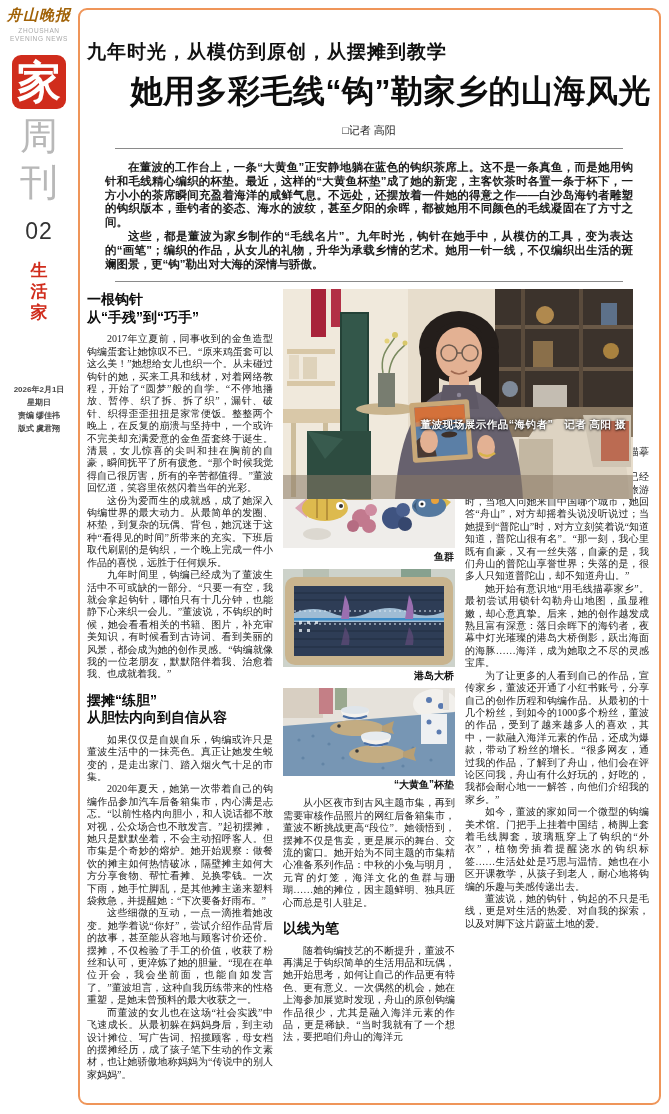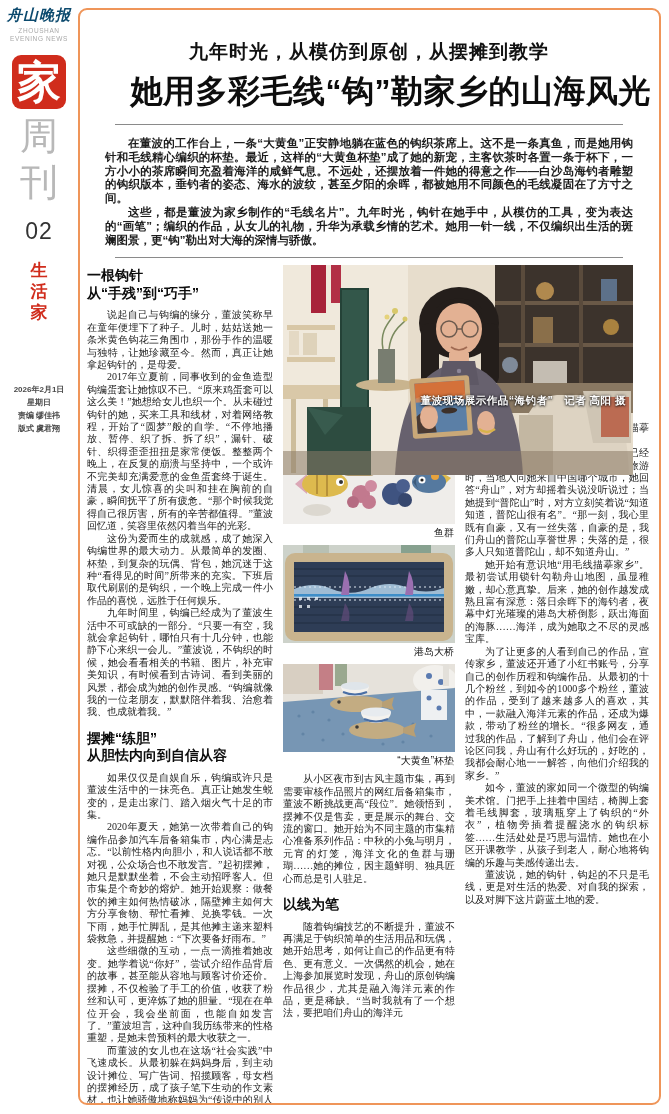--- a/index.html
+++ b/index.html
@@ -3,36 +3,36 @@
 <meta charset="utf-8">
 <style>
   * { margin:0; padding:0; box-sizing:border-box; }
   html,body { width:669px; background:#fff; }
   body { font-family:"Liberation Sans", sans-serif; }
   .page { width:669px; height:1114px; display:flex; background:#fff; overflow:hidden; }
 
   
   .rail { width:78px; flex:none; position:relative; padding-top:6px; }
   .masthead { text-align:center; }
-  .logo-script { color:#0c4a6e; font-family:"Liberation Serif", serif; font-weight:bold; font-style:italic; font-size:15px; letter-spacing:1px; }
+  .logo-script { color:#a16207; font-family:"Liberation Serif", serif; font-weight:bold; font-style:italic; font-size:15px; letter-spacing:1px; }
   .logo-en { color:#a9a9a9; font-size:6.5px; letter-spacing:.6px; line-height:8px; margin-top:2px; }
   .jia-box { width:54px; height:54px; margin:12px auto 0; background:#d02c1c; border-radius:9px;
              color:#fff; font-family:"Liberation Serif", serif; font-weight:bold; font-size:44px;
              line-height:56px; text-align:center; }
   .weekly { text-align:center; color:#b8b8b8; font-weight:200; font-size:38px; line-height:46px; margin-top:4px; }
   .page-num { text-align:center; color:#333; font-size:23px; font-weight:500; margin-top:13px; letter-spacing:1px; }
   .section-name { text-align:center; color:#d02c1c; font-weight:bold; font-size:17px; line-height:21px; margin-top:15px; }
   .date-block { position:absolute; top:383px; left:0; width:78px; text-align:center;
                 font-size:8px; font-weight:bold; color:#4a4a4a; line-height:13px; }
 
   
   .content { flex:1; margin:8px 8px 7px 0; border:2px solid #ef9559; border-radius:9px;
              padding:0 8px 0 7px; height:1097px; overflow:hidden; background:#fff; }
 
-  .kicker { text-align:center; font-size:19px; font-weight:bold; color:#111; margin-top:29px; letter-spacing:1px; }
+  .kicker { font-size:19px; font-weight:bold; color:#111; margin-top:29px; letter-spacing:1px; }
   .title  { text-align:right; font-size:32px; font-weight:900; color:#0d0d0d; margin-top:5px; letter-spacing:.5px; }
   .byline { text-align:center; font-size:11px; color:#222; margin-top:9px; }
   hr.rule { border:none; border-top:1px solid #8a8a8a; margin:10px 28px 0; }
 
   .intro { margin:12px 18px 0; }
   .intro p { font-size:11.5px; font-weight:bold; color:#1c1c1c; line-height:13.8px;
              text-indent:2em; text-align:justify; font-family:"Liberation Sans", sans-serif; }
 
   
   .body-grid { display:flex; gap:10px; margin-top:7px; }
@@ -50,21 +50,21 @@
   .sec-h { font-size:14px; font-weight:800; line-height:17.5px; color:#0d0d0d; margin:11px 0 7px;
            font-family:"Liberation Sans", sans-serif; }
   .sec-h.first { margin-top:2px; }
 
   
   figure { margin:0; }
   figure svg { display:block; }
   .main-photo { position:relative; width:350px; height:148px; margin-bottom:9px; }
   .overlay-cap { position:absolute; right:7px; bottom:5px; color:#fff; font-size:10.5px; font-weight:bold;
                  text-shadow:0 0 3px rgba(0,0,0,.85), 0 1px 2px rgba(0,0,0,.7); letter-spacing:.5px; }
-  .small-fig figcaption { text-align:right; font-size:10px; font-weight:normal; color:#111;
+  .small-fig figcaption { text-align:right; font-size:10px; font-weight:bold; color:#111;
                           padding:2px 1px 5px; font-family:"Liberation Sans", sans-serif; }
 </style>
 </head>
 <body>
 
 <div class="page">
 
   <aside class="rail">
     <div class="masthead">
       <div class="logo-script">舟山晚报</div>
@@ -89,36 +89,36 @@
       <div>星期日</div>
       <div>责编 缪佳祎</div>
       <div>版式 虞君翔</div>
     </div>
   </aside>
 
   <main class="content">
 
     <div class="kicker">九年时光，从模仿到原创，从摆摊到教学</div>
     <h1 class="title">她用多彩毛线“钩”勒家乡的山海风光</h1>
+    <div class="byline">□记者 高阳</div>
     <hr class="rule">
 
     <div class="intro">
       <p>在董波的工作台上，一条“大黄鱼”正安静地躺在蓝色的钩织茶席上。这不是一条真鱼，而是她用钩针和毛线精心编织的杯垫。最近，这样的“大黄鱼杯垫”成了她的新宠，主客饮茶时各置一条于杯下，一方小小的茶席瞬间充盈着海洋的咸鲜气息。不远处，还摆放着一件她的得意之作——白沙岛海钓者雕塑的钩织版本，垂钓者的姿态、海水的波纹，甚至夕阳的余晖，都被她用不同颜色的毛线凝固在了方寸之间。</p>
       <p>这些，都是董波为家乡制作的“毛线名片”。九年时光，钩针在她手中，从模仿的工具，变为表达的“画笔”；编织的作品，从女儿的礼物，升华为承载乡情的艺术。她用一针一线，不仅编织出生活的斑斓图景，更“钩”勒出对大海的深情与骄傲。</p>
     </div>
     <hr class="rule">
 
     <div class="body-grid">
 
       <div class="col col1">
         <div class="sec-h first">
           <div>一根钩针</div>
           <div>从“手残”到“巧手”</div>
         </div>
-        <p>说起自己与钩编的缘分，董波笑称早在童年便埋下了种子。儿时，姑姑送她一条米黄色钩花三角围巾，那份手作的温暖与独特，让她珍藏至今。然而，真正让她拿起钩针的，是母爱。</p>
         <p>2017年立夏前，同事收到的金鱼造型钩编蛋套让她惊叹不已。“原来鸡蛋套可以这么美！”她想给女儿也织一个。从未碰过钩针的她，买来工具和线材，对着网络教程，开始了“圆梦”般的自学。“不停地播放、暂停、织了拆、拆了织”，漏针、破针、织得歪歪扭扭是家常便饭。整整两个晚上，在反复的崩溃与坚持中，一个或许不完美却充满爱意的金鱼蛋套终于诞生。清晨，女儿惊喜的尖叫和挂在胸前的自豪，瞬间抚平了所有疲惫。“那个时候我觉得自己很厉害，所有的辛苦都值得。”董波回忆道，笑容里依然闪着当年的光彩。</p>
         <p>这份为爱而生的成就感，成了她深入钩编世界的最大动力。从最简单的发圈、杯垫，到复杂的玩偶、背包，她沉迷于这种“看得见的时间”所带来的充实。下班后取代刷剧的是钩织，一个晚上完成一件小作品的喜悦，远胜于任何娱乐。</p>
         <p>九年时间里，钩编已经成为了董波生活中不可或缺的一部分。“只要一有空，我就会拿起钩针，哪怕只有十几分钟，也能静下心来织一会儿。”董波说，不钩织的时候，她会看看相关的书籍、图片，补充审美知识，有时候看到古诗词、看到美丽的风景，都会成为她的创作灵感。“钩编就像我的一位老朋友，默默陪伴着我、治愈着我、也成就着我。”</p>
         <div class="sec-h">
           <div>摆摊“练胆”</div>
           <div>从胆怯内向到自信从容</div>
         </div>
         <p>如果仅仅是自娱自乐，钩编或许只是董波生活中的一抹亮色。真正让她发生蜕变的，是走出家门、踏入烟火气十足的市集。</p>
         <p>2020年夏天，她第一次带着自己的钩编作品参加汽车后备箱集市，内心满是忐忑。“以前性格内向胆小，和人说话都不敢对视，公众场合也不敢发言。”起初摆摊，她只是默默坐着，不会主动招呼客人。但市集是个奇妙的熔炉。她开始观察：做餐饮的摊主如何热情破冰，隔壁摊主如何大方分享食物、帮忙看摊、兑换零钱。一次下雨，她手忙脚乱，是其他摊主递来塑料袋救急，并提醒她：“下次要备好雨布。”</p>
         <p>这些细微的互动，一点一滴推着她改变。她学着说“你好”，尝试介绍作品背后的故事，甚至能从容地与顾客讨价还价。摆摊，不仅检验了手工的价值，收获了粉丝和认可，更淬炼了她的胆量。“现在在单位开会，我会坐前面，也能自如发言了。”董波坦言，这种自我历练带来的性格重塑，是她未曾预料的最大收获之一。</p>

